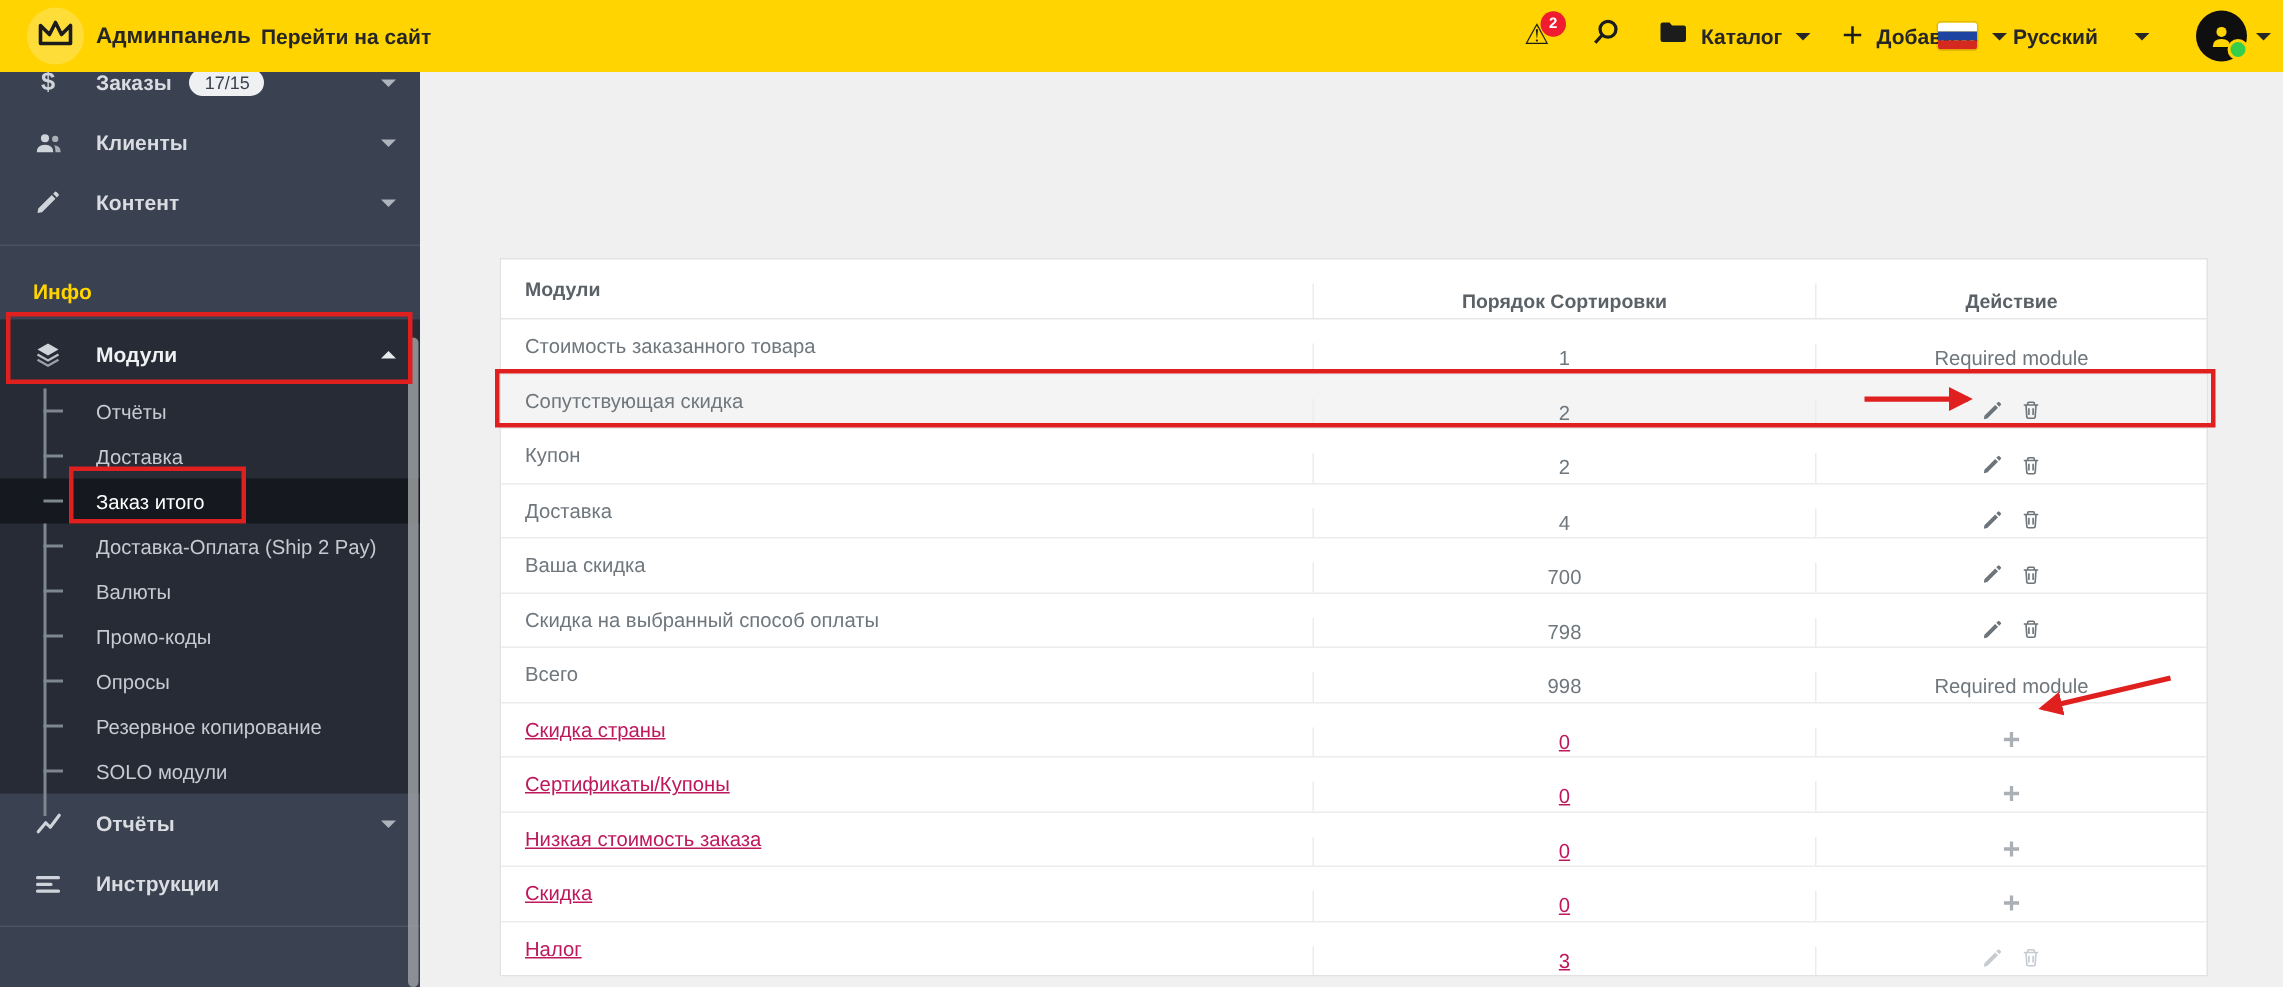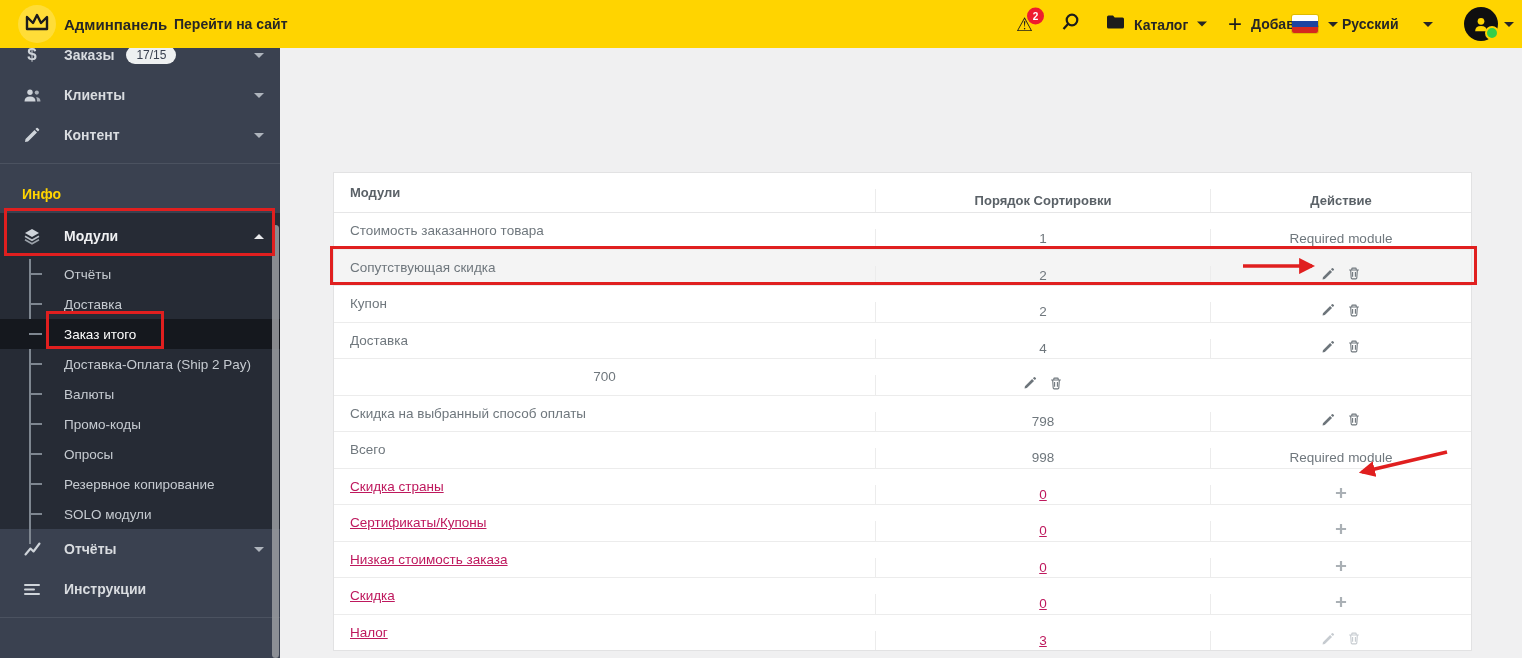--- a/index.html
+++ b/index.html
@@ -311,20 +311,21 @@
                   </svg></span>
               </button>
               <button class="icon-btn">
                 <span><svg viewBox="0 0 16 16" width="14" height="15" fill="none" stroke="currentColor" stroke-width="1.25">
                     <path d="M2.5 4 H13.5 M5.5 4 V2.7 Q5.5 1.9 6.3 1.9 H9.7 Q10.5 1.9 10.5 2.7 V4 M4.2 4 L4.8 13.1 Q4.9 14.1 5.9 14.1 H10.1 Q11.1 14.1 11.2 13.1 L11.8 4 M6.4 6.4 V11.6 M9.6 6.4 V11.6"></path>
                   </svg></span>
               </button>
             </div>
           </div>
           <div class="trow">
+            <div class="td name">Ваша скидка</div>
             <div class="td center">700</div>
             <div class="td center">
               <button class="icon-btn">
                 <span><svg viewBox="0 0 16 16" width="14" height="14" fill="currentColor">
                     <path d="M2.2 11.6 L1.8 14.2 L4.4 13.8 L12.6 5.6 L10.4 3.4 Z M11.3 2.5 L13.5 4.7 L14.7 3.5 Q15.3 2.9 14.7 2.3 L13.7 1.3 Q13.1 .7 12.5 1.3 Z"></path>
                   </svg></span>
               </button>
               <button class="icon-btn">
                 <span><svg viewBox="0 0 16 16" width="14" height="15" fill="none" stroke="currentColor" stroke-width="1.25">
                     <path d="M2.5 4 H13.5 M5.5 4 V2.7 Q5.5 1.9 6.3 1.9 H9.7 Q10.5 1.9 10.5 2.7 V4 M4.2 4 L4.8 13.1 Q4.9 14.1 5.9 14.1 H10.1 Q11.1 14.1 11.2 13.1 L11.8 4 M6.4 6.4 V11.6 M9.6 6.4 V11.6"></path>

